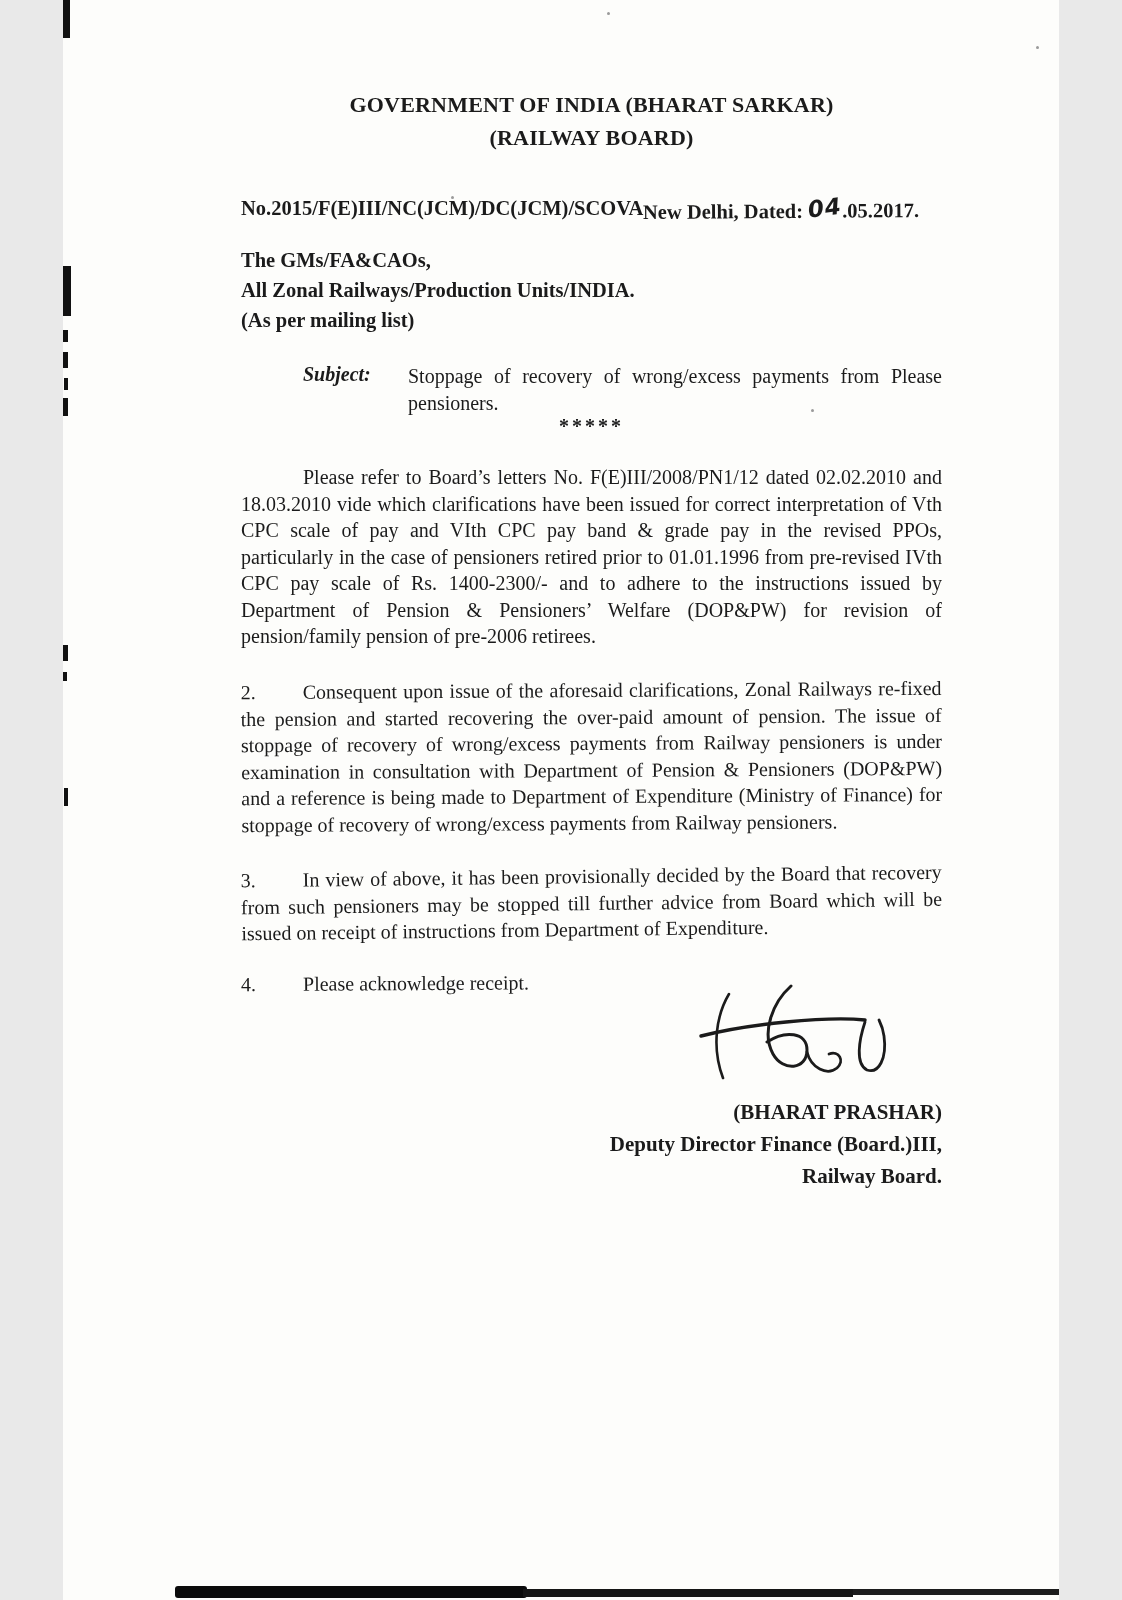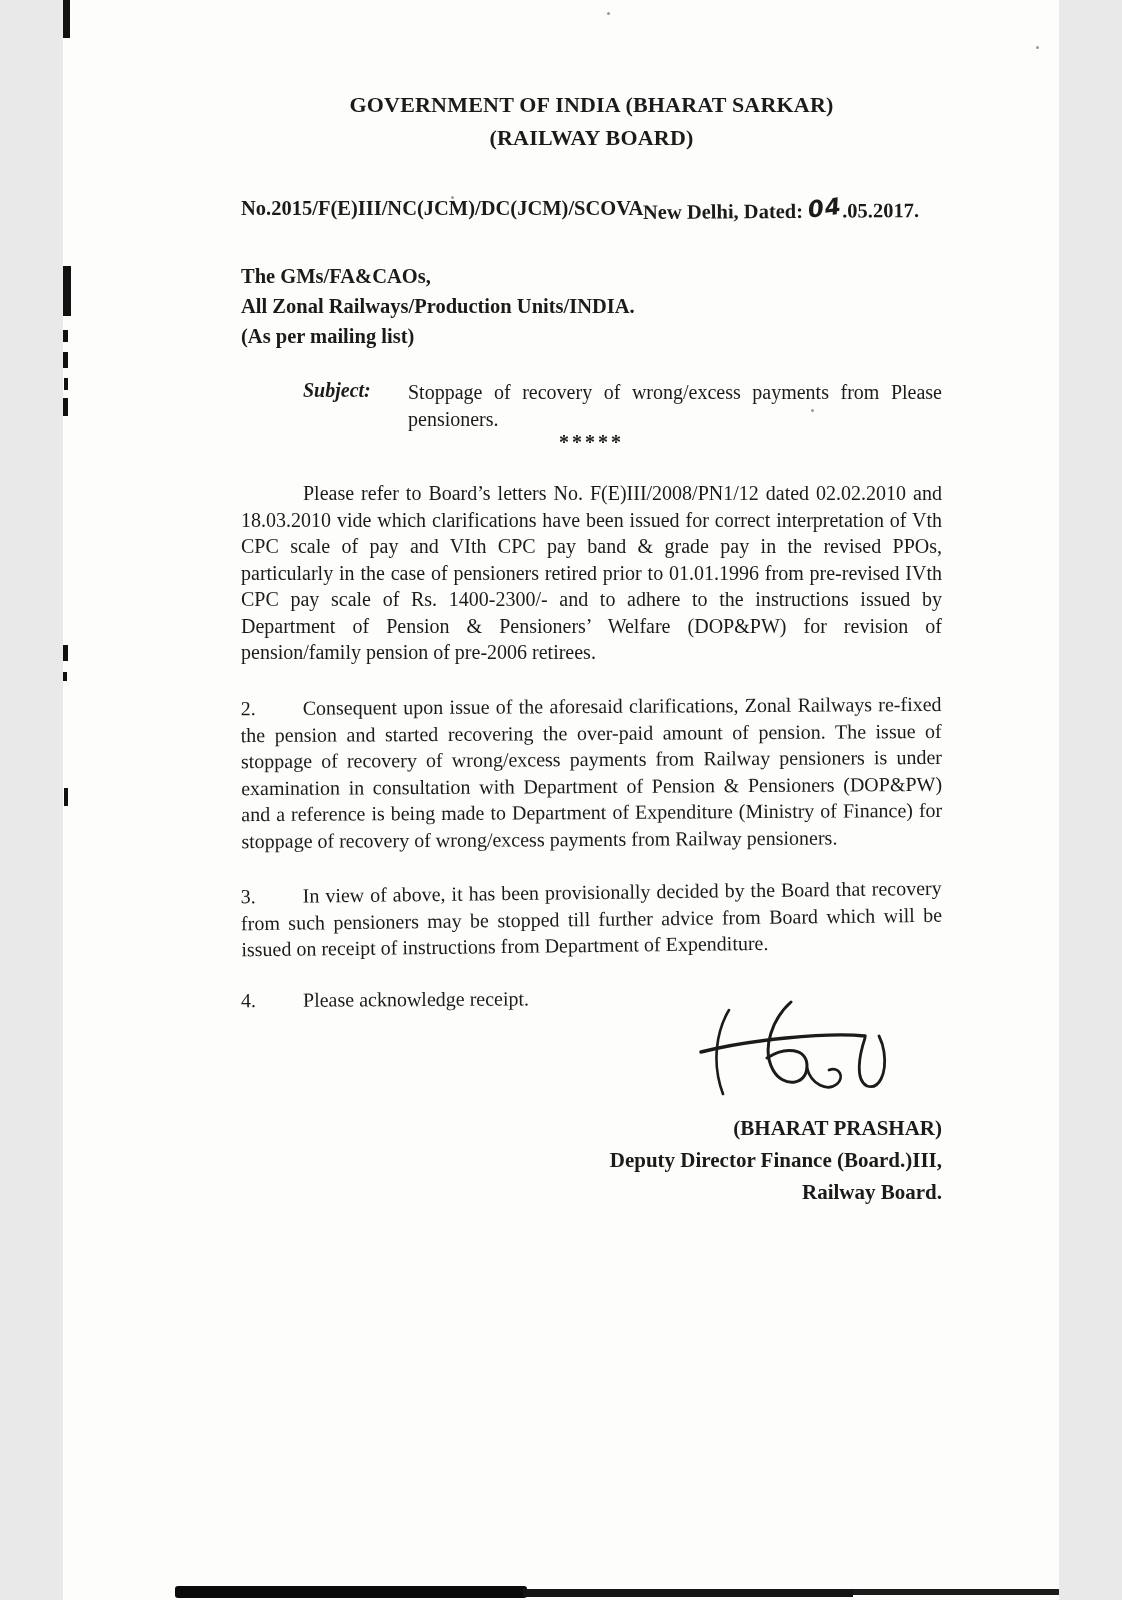--- a/index.html
+++ b/index.html
@@ -37,21 +37,21 @@
     font-family: "DejaVu Sans", sans-serif;
     font-style: italic;
     font-weight: 600;
     display: inline-block;
     transform: rotate(-7deg) translateY(-2px);
     font-size: 23px;
     letter-spacing: 1px;
   }
 
   .addressee {
-    margin-top: 38px;
+    margin-top: 22px;
     font-weight: 700;
     font-size: 20.5px;
     line-height: 30px;
   }
 
   .subject-row {
     margin-top: 28px;
     margin-left: 62px;
     display: flex;
     font-size: 20px;

